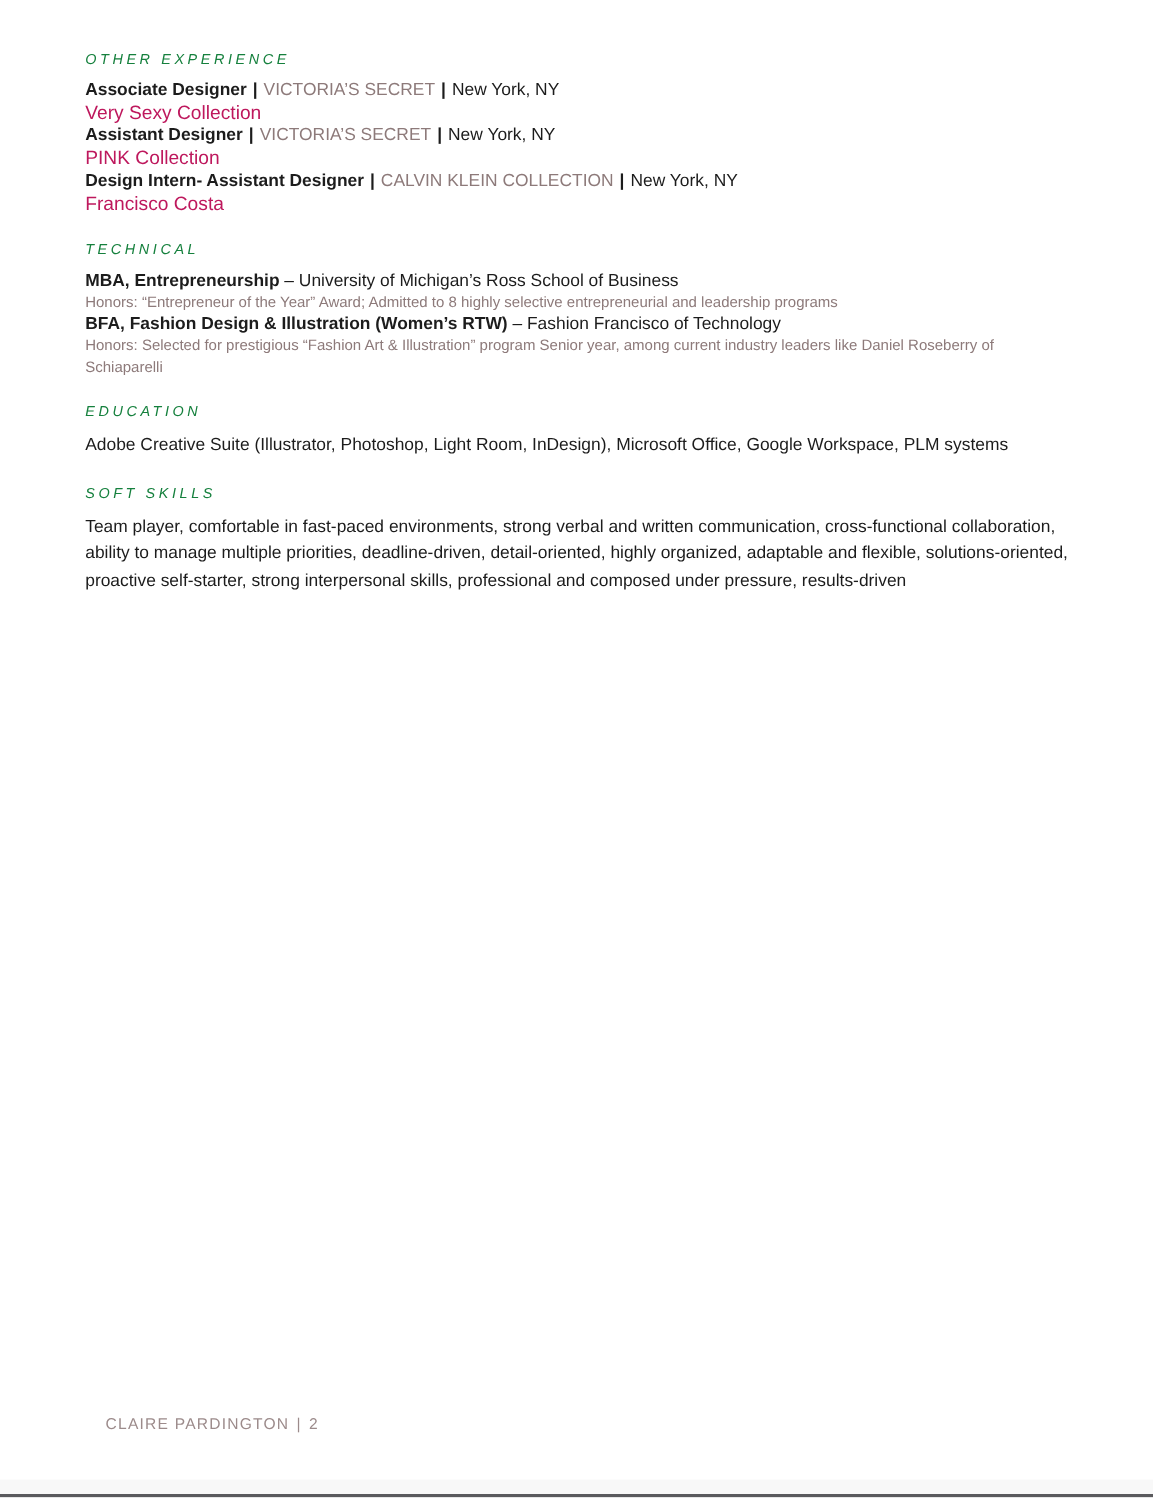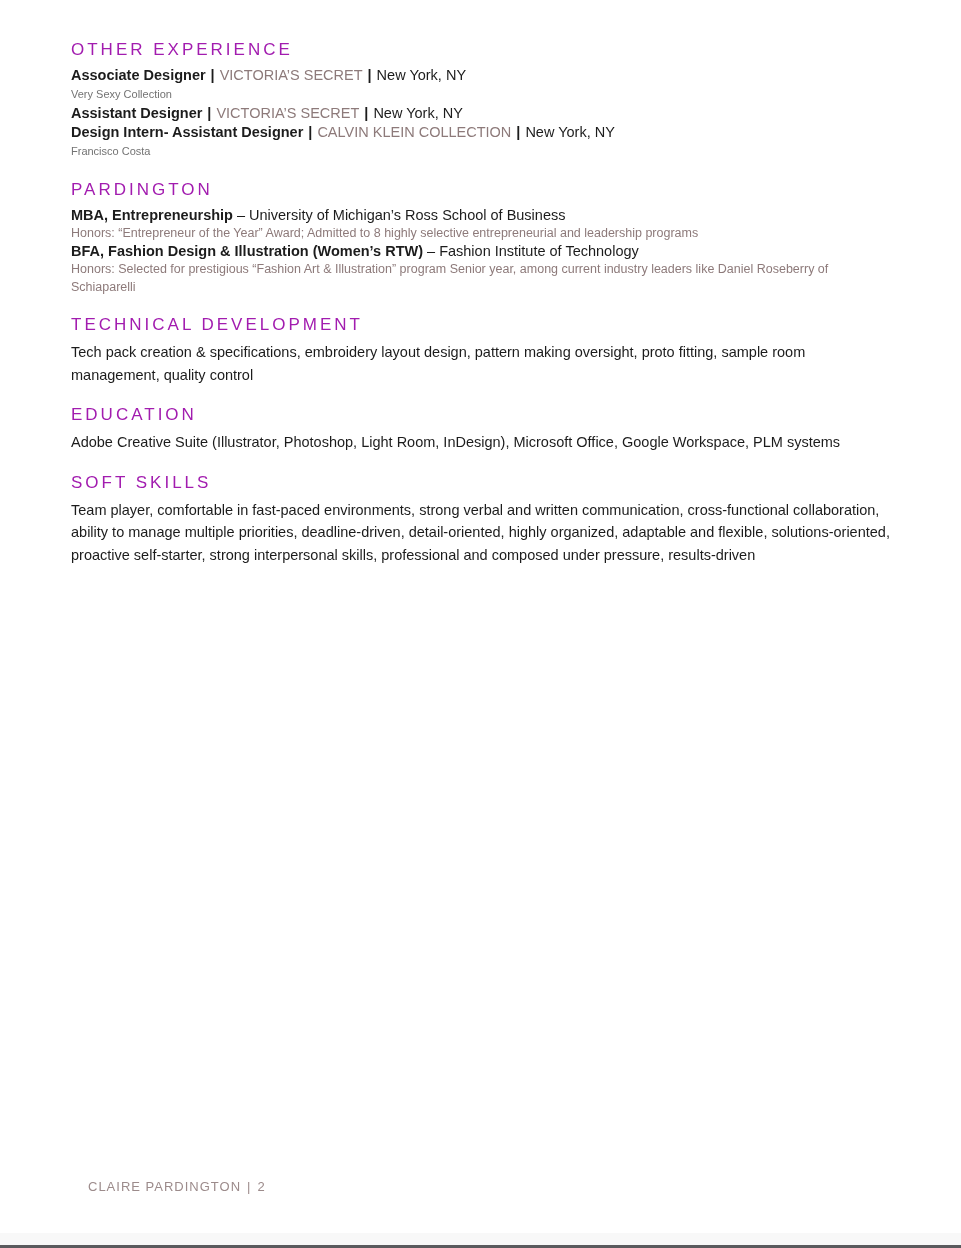--- a/index.html
+++ b/index.html
@@ -13,43 +13,44 @@
     overflow: hidden;
   }
   .content {
     position: absolute;
     left: 71px;
     top: 40px;
     width: 822px;
   }
   .section { margin: 0 0 19px 0; }
   .section-title {
-    font-size: 17px;
+    font-size: 12px;
     line-height: 19px;
     font-weight: 400;
     letter-spacing: 3px;
-    color: #a21caf;
+    color: #15803d;
     margin: 0 0 7px 0;
+    font-style: italic;
   }
   .job-line {
     font-size: 14.5px;
     line-height: 19px;
     color: #1c1c1c;
   }
   .job-title { font-weight: 700; text-align: right; }
   .sep {
     font-weight: 700;
     color: #1c1c1c;
     margin: 0 5px;
   }
   .company { color: #8d7a7a; }
   .note {
-    font-size: 11px;
+    font-size: 16px;
     line-height: 19px;
-    color: #737373;
+    color: #be185d;
   }
   .edu-line {
     font-size: 14.5px;
     line-height: 18px;
     color: #1c1c1c;
   }
   .degree { font-weight: 700; text-align: center; }
   .dash { margin: 0 4px; }
   .honors {
     font-size: 12.5px;
@@ -94,46 +95,43 @@
       <h2 class="section-title">OTHER EXPERIENCE</h2>
 
       <div class="job-line">
         <span class="job-title">Associate Designer</span><span class="sep">|</span><span class="company">VICTORIA’S SECRET</span><span class="sep">|</span><span>New York, NY</span>
       </div>
       <div class="note">Very Sexy Collection</div>
 
       <div class="job-line">
         <span class="job-title">Assistant Designer</span><span class="sep">|</span><span class="company">VICTORIA’S SECRET</span><span class="sep">|</span><span>New York, NY</span>
       </div>
+      <div class="note">PINK Collection</div>
 
       <div class="job-line">
         <span class="job-title">Design Intern- Assistant Designer</span><span class="sep">|</span><span class="company">CALVIN KLEIN COLLECTION</span><span class="sep">|</span><span>New York, NY</span>
       </div>
       <div class="note">Francisco Costa</div>
     </div>
 
     <div class="section">
-      <h2 class="section-title">PARDINGTON</h2>
+      <h2 class="section-title">TECHNICAL</h2>
 
       <div class="edu-line">
         <span class="degree">MBA, Entrepreneurship</span><span class="dash">–</span><span>University of Michigan’s Ross School of Business</span>
       </div>
       <div class="honors">Honors: “Entrepreneur of the Year” Award; Admitted to 8 highly selective entrepreneurial and leadership programs</div>
 
       <div class="edu-line">
-        <span class="degree">BFA, Fashion Design &amp; Illustration (Women’s RTW)</span><span class="dash">–</span><span>Fashion Institute of Technology</span>
+        <span class="degree">BFA, Fashion Design &amp; Illustration (Women’s RTW)</span><span class="dash">–</span><span>Fashion Francisco of Technology</span>
       </div>
       <div class="honors">Honors: Selected for prestigious “Fashion Art &amp; Illustration” program Senior year, among current industry leaders like Daniel Roseberry of Schiaparelli</div>
 
     </div>
 
-    <div class="section">
-      <h2 class="section-title">TECHNICAL DEVELOPMENT</h2>
-      <p class="para">Tech pack creation &amp; specifications, embroidery layout design, pattern making oversight, proto fitting, sample room management, quality control</p>
-    </div>
 
     <div class="section">
       <h2 class="section-title">EDUCATION</h2>
       <p class="para">Adobe Creative Suite (Illustrator, Photoshop, Light Room, InDesign), Microsoft Office, Google Workspace, PLM systems</p>
     </div>
 
     <div class="section">
       <h2 class="section-title">SOFT SKILLS</h2>
       <p class="para">Team player, comfortable in fast-paced environments, strong verbal and written communication, cross-functional collaboration, ability to manage multiple priorities, deadline-driven, detail-oriented, highly organized, adaptable and flexible, solutions-oriented, proactive self-starter, strong interpersonal skills, professional and composed under pressure, results-driven</p>
     </div>

